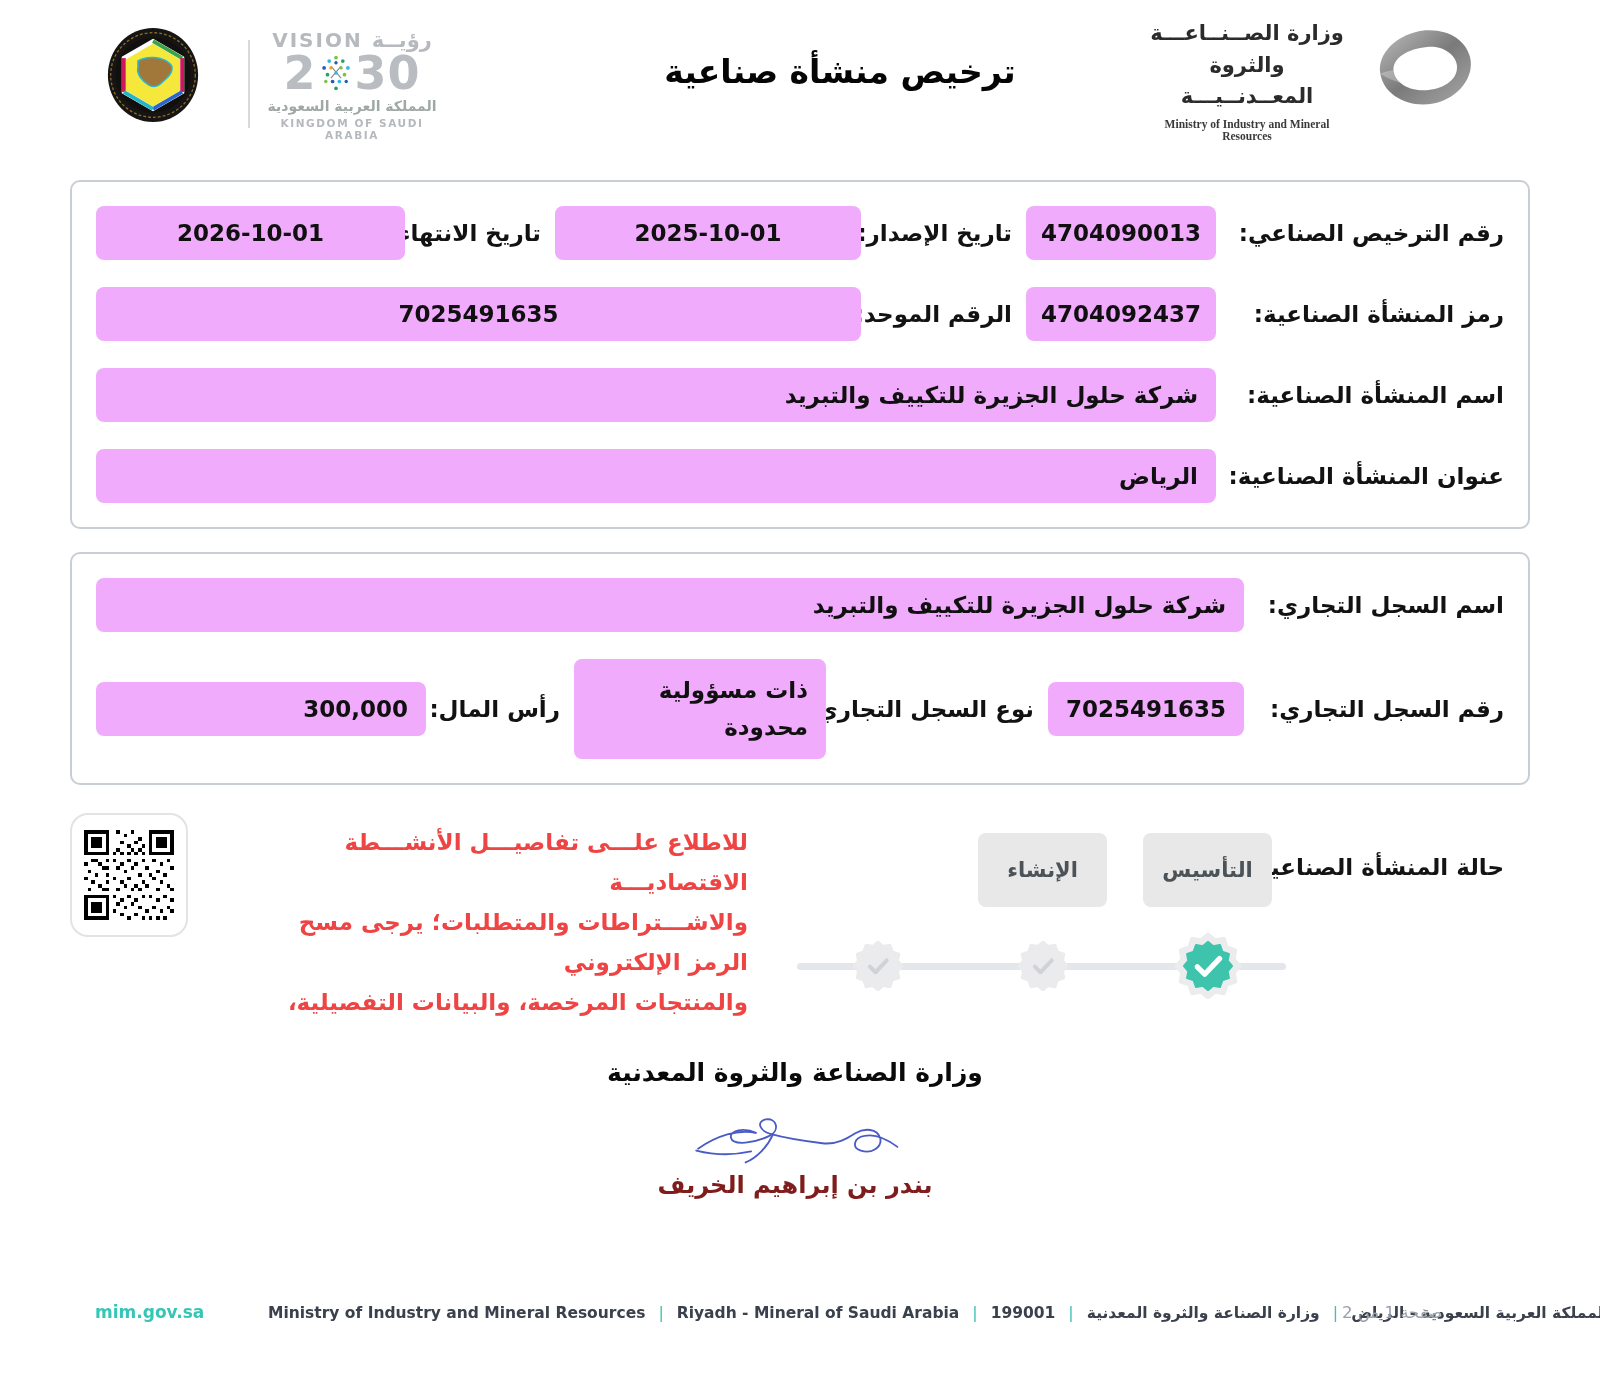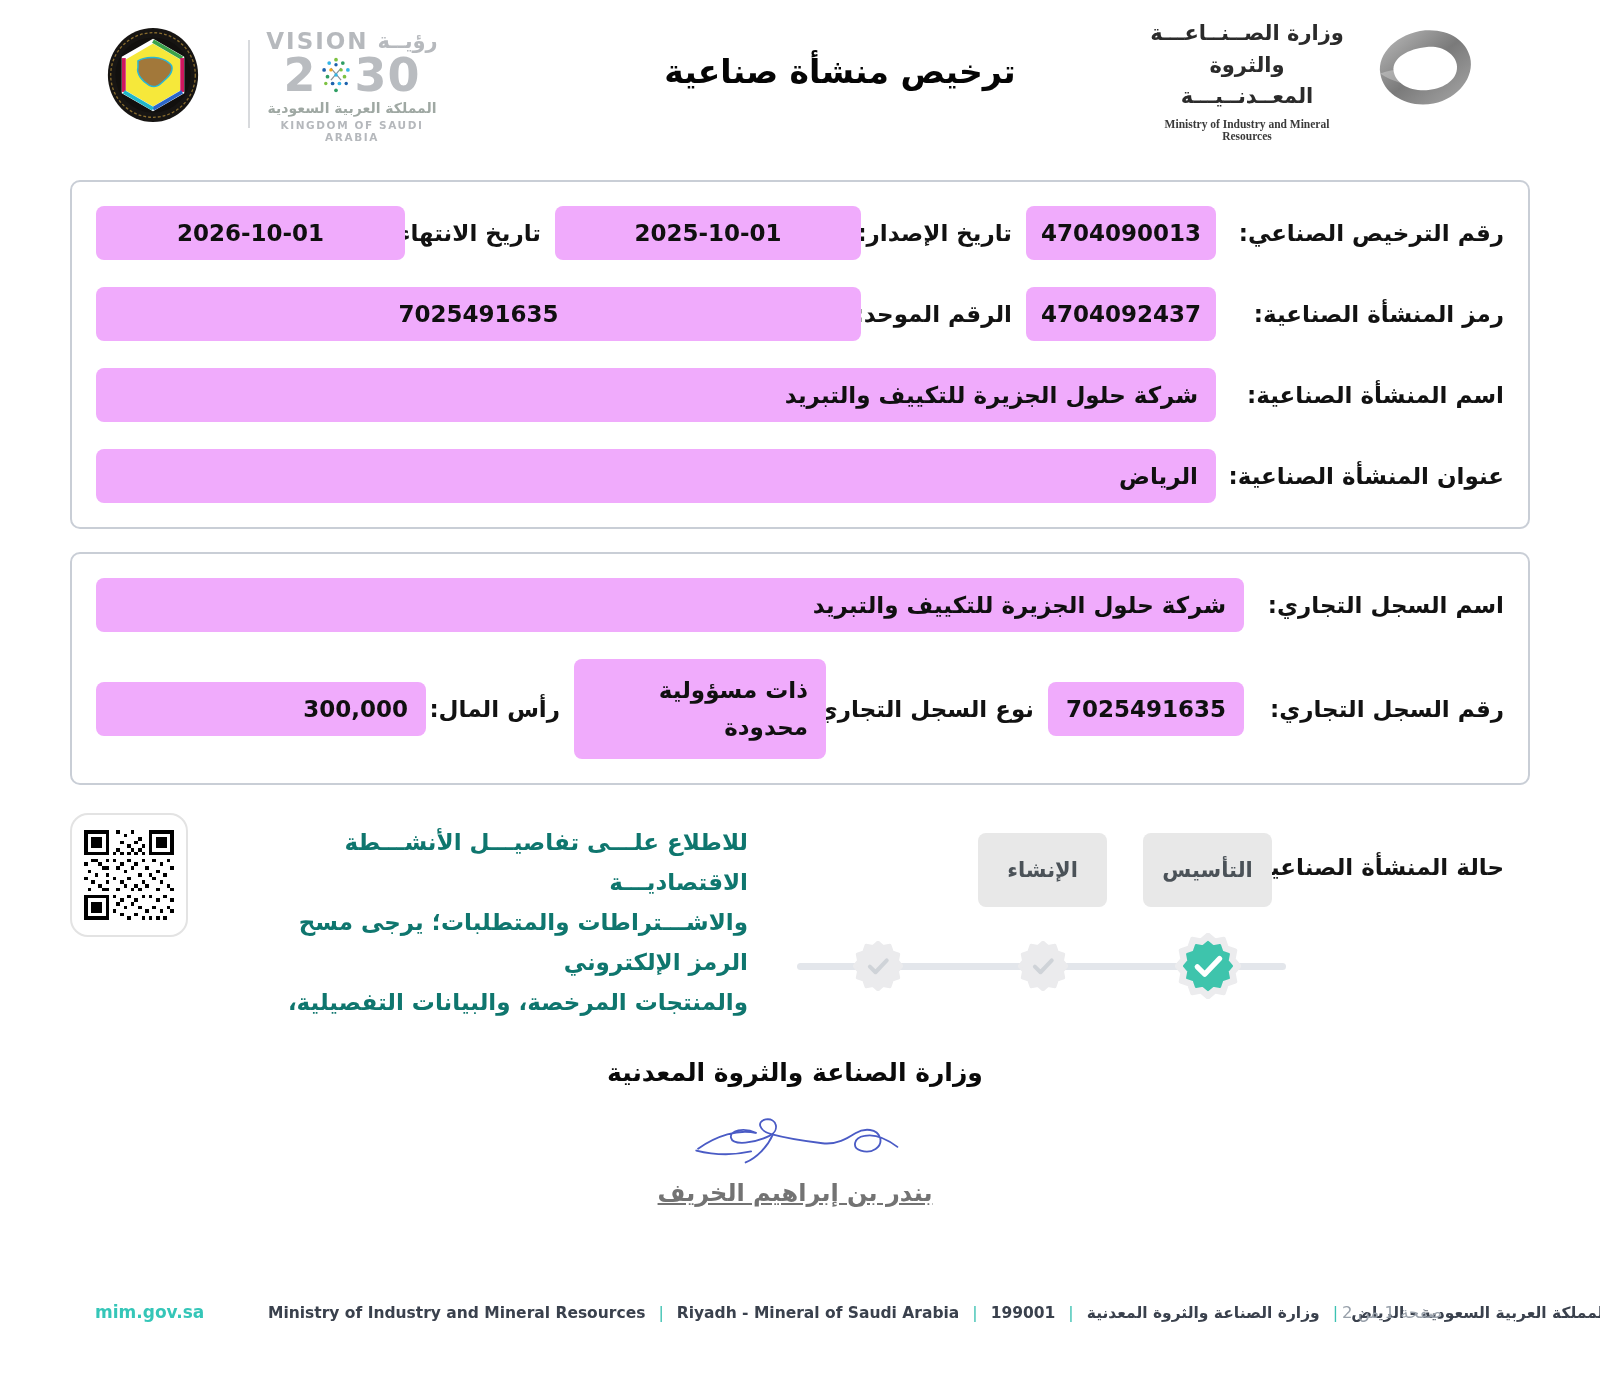--- a/index.html
+++ b/index.html
@@ -5,21 +5,21 @@
   html,body{margin:0;padding:0;background:#ffffff;}
   .page{
     position:relative;width:1600px;height:1373px;background:#ffffff;overflow:hidden;
     font-family:"DejaVu Sans","Liberation Sans",sans-serif;color:#141414;
   }
   
   .gcc-emblem{position:absolute;left:106px;top:26px;width:94px;height:98px;}
   .header-divider{position:absolute;left:248px;top:40px;width:2px;height:88px;background:#d8dadd;}
   .vision{position:absolute;left:262px;top:28px;width:180px;text-align:center;color:#b6b9bd;}
   .vision-row1{display:flex;justify-content:center;align-items:center;gap:9px;direction:ltr;}
-  .vision-en{font-size:23px;font-weight:600;letter-spacing:2px;color:#b6b9bd;}
+  .vision-en{font-size:20px;font-weight:600;letter-spacing:2px;color:#b6b9bd;}
   .vision-ar{font-size:21px;font-weight:700;color:#b6b9bd;}
   .vision-year{display:flex;justify-content:center;align-items:center;gap:2px;margin-top:-2px;direction:ltr;}
   .vision-digit{font-size:46px;font-weight:800;color:#b9bcc0;letter-spacing:1px;line-height:1;}
   .vision-country-ar{font-size:14px;font-weight:700;color:#9fa8a3;margin-top:2px;}
   .vision-country-en{font-size:10.5px;font-weight:700;color:#b5b8bc;letter-spacing:1.6px;margin-top:3px;}
   .doc-title{position:absolute;left:640px;top:52px;width:400px;text-align:center;
              font-size:33px;font-weight:800;color:#050505;direction:rtl;}
   .ministry-block{position:absolute;right:247px;top:18px;width:212px;text-align:center;direction:rtl;color:#2b2b2b;}
   .ministry-ar{font-size:21px;font-weight:700;line-height:1.5;color:#2b2b2b;}
   .ministry-en{font-size:11.5px;font-weight:700;color:#3a3a3a;margin-top:5px;
@@ -47,26 +47,26 @@
              align-items:center;justify-content:center;font-size:21px;font-weight:600;color:#4b5258;}
   .badge-row{position:relative;display:flex;gap:36px;direction:rtl;margin-top:26px;height:66px;}
   .badge-track{position:absolute;left:-16px;right:-14px;top:30px;height:7px;background:#e3e6eb;border-radius:4px;}
   .badge-cell{width:129px;display:flex;align-items:center;justify-content:center;position:relative;}
   .badge-cell svg{display:block;}
   
   .qr-card{position:absolute;left:70px;top:813px;width:118px;height:124px;box-sizing:border-box;
            border:2px solid #e3e3e3;border-radius:18px;background:#fff;display:flex;
            align-items:center;justify-content:center;}
   .qr-note{position:absolute;left:240px;top:822px;width:508px;direction:rtl;text-align:start;
-           font-size:23px;font-weight:700;color:#0f766e;line-height:40px;}
+           font-size:23px;font-weight:700;color:#ef4444;line-height:40px;}
   
   .sig-block{position:absolute;left:500px;top:1058px;width:590px;text-align:center;direction:rtl;}
   .sig-ministry{font-size:25px;font-weight:700;color:#0a0a0a;}
   .sig-script{margin:16px auto 0;width:240px;height:64px;}
-  .sig-name{font-size:24px;font-weight:700;color:#737373;margin-top:8px;text-decoration:underline;}
+  .sig-name{font-size:24px;font-weight:700;color:#7f1d1d;}
   
   .footer-site{position:absolute;left:95px;top:1302px;font-size:17px;font-weight:700;color:#35c6b8;
                text-decoration:none;cursor:pointer;}
   .footer-center{position:absolute;left:268px;top:1303px;display:flex;gap:13px;align-items:center;
                  font-size:15.5px;font-weight:600;color:#3a414d;white-space:nowrap;}
   .fsep{color:#3cc2b2;font-weight:400;font-size:16px;}
   .footer-page{position:absolute;right:158px;top:1303px;font-size:16.5px;color:#98a0aa;direction:rtl;}
 </style>
 </head>
 <body>

